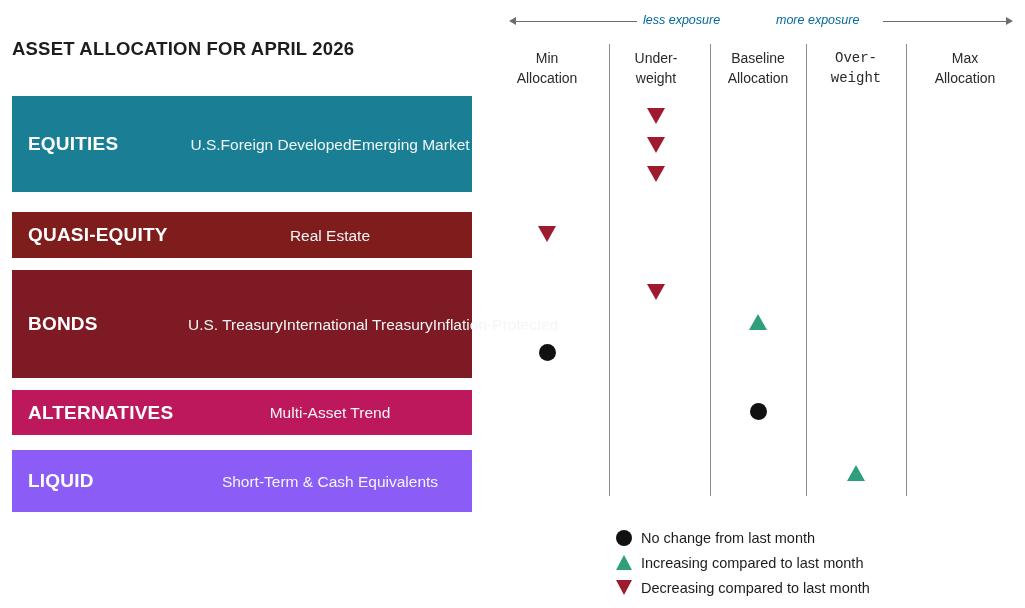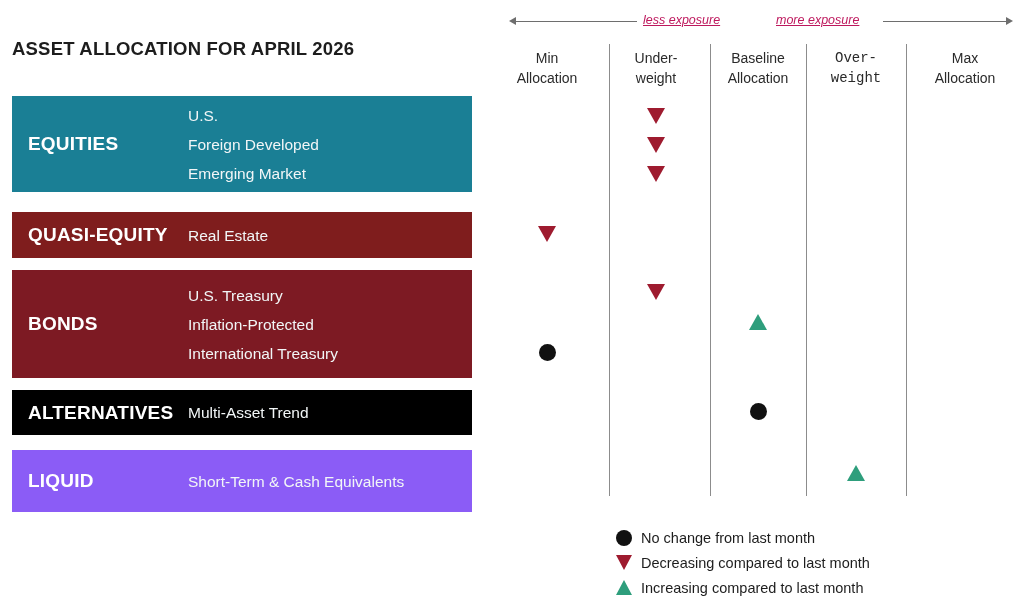--- a/index.html
+++ b/index.html
@@ -45,21 +45,21 @@
     box-sizing: border-box;
     font-size: 19px;
     font-weight: bold;
     letter-spacing: 0.2px;
     color: #ffffff;
     white-space: nowrap;
   }
   .band-items {
     flex: 1 1 auto;
     display: flex;
-    flex-direction: column;
+    flex-direction: row;
     justify-content: center;
   }
   .band-item {
     font-size: 15.5px;
     color: #f2f6f7;
     line-height: 29px;
     white-space: nowrap;
   }
 
   
@@ -67,23 +67,22 @@
     position: absolute;
     left: 495px; top: 0;
     width: 530px; height: 608px;
   }
 
   
   .exp-label {
     position: absolute;
     font-size: 12.5px;
     font-style: italic;
-    color: #be185d;
-    white-space: nowrap;
-    text-decoration: underline;
+    color: #0369a1;
+    white-space: nowrap;
   }
   .exp-line {
     position: absolute;
     height: 1px;
     background: #6e6e6e;
     top: 21px;
   }
   .exp-arrowhead {
     position: absolute;
     top: 17px;
@@ -185,25 +184,25 @@
       <div class="band" style="top: 212px; height: 46px; background: #7f1d1d;">
         <div class="band-name">QUASI-EQUITY</div>
         <div class="band-items">
           <div class="band-item">Real Estate</div>
         </div>
       </div>
       <div class="band" style="top: 270px; height: 108px; background: rgb(125, 26, 35);">
         <div class="band-name">BONDS</div>
         <div class="band-items">
           <div class="band-item">U.S. Treasury</div>
+          <div class="band-item">International Treasury</div>
           <div class="band-item">Inflation-Protected</div>
-          <div class="band-item">International Treasury</div>
-        </div>
-      </div>
-      <div class="band" style="top: 390px; height: 45px; background: #000000; justify-content: space-between;">
+        </div>
+      </div>
+      <div class="band" style="top: 390px; height: 45px; background: #be185d; justify-content: space-between;">
         <div class="band-name">ALTERNATIVES</div>
         <div class="band-items">
           <div class="band-item">Multi-Asset Trend</div>
         </div>
       </div>
       <div class="band" style="top: 450px; height: 62px; background: #8b5cf6;">
         <div class="band-name">LIQUID</div>
         <div class="band-items">
           <div class="band-item">Short-Term &amp; Cash Equivalents</div>
         </div>
@@ -265,24 +264,24 @@
 
   <div id="legend">
       <div class="legend-row">
         <div class="legend-glyph">
           <div class="g-circle"></div>
         </div>
         <div class="legend-label">No change from last month</div>
       </div>
       <div class="legend-row">
         <div class="legend-glyph">
-          <div class="g-down"></div>
-        </div>
-        <div class="legend-label">Decreasing compared to last month</div>
+          <div class="g-up"></div>
+        </div>
+        <div class="legend-label">Increasing compared to last month</div>
       </div>
       <div class="legend-row">
         <div class="legend-glyph">
-          <div class="g-up"></div>
-        </div>
-        <div class="legend-label">Increasing compared to last month</div>
+          <div class="g-down"></div>
+        </div>
+        <div class="legend-label">Decreasing compared to last month</div>
       </div>
     </div>
 </div>
 
 </body></html>

